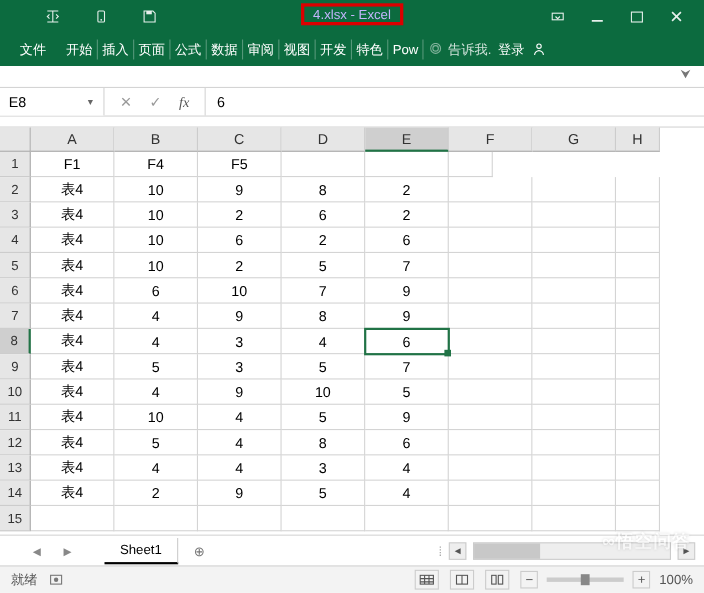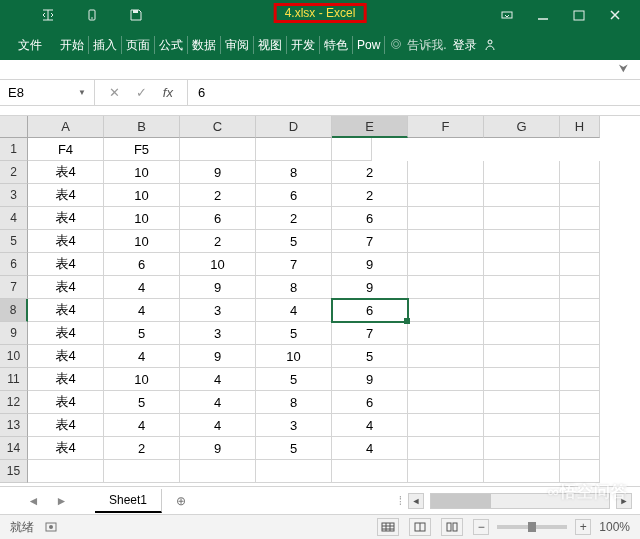--- a/index.html
+++ b/index.html
@@ -1,18 +1,18 @@
 <!DOCTYPE html>
 <html><head>
   <meta charset="utf-8">
   <style>
     * { margin: 0; padding: 0; box-sizing: border-box; font-family: "Microsoft YaHei", "Segoe UI", sans-serif; }
     body { width: 640px; height: 539px; overflow: hidden; background: #fff; }
     
-    .titlebar { height: 30px; background: #0c6b3f; display: flex; align-items: center; color: #fde047; font-size: 12px; position: relative; }
+    .titlebar { height: 30px; background: #0c6b3f; display: flex; align-items: center; color: #c4b5fd; font-size: 12px; position: relative; }
     .titlebar .qat { display: flex; align-items: center; gap: 28px; padding-left: 40px; }
     .titlebar .qat-icon { width: 16px; height: 16px; display: flex; align-items: center; justify-content: center; opacity: 0.9; }
     .titlebar .title { position: absolute; left: 50%; transform: translateX(-50%); top: 3px; padding: 0 8px; border: 3px solid #d00; background: #0c6b3f; }
     .titlebar .win-controls { position: absolute; right: 0; display: flex; gap: 22px; padding-right: 18px; }
     .titlebar .win-icon { width: 14px; height: 14px; display: flex; align-items: center; justify-content: center; opacity: 0.9; }
     
     .ribbon-tabs { height: 30px; background: #0c6b3f; display: flex; align-items: center; padding-left: 14px; color: #fff; font-size: 12px; }
     .ribbon-tabs .tab { padding: 0 4px; border-right: 1px solid rgba(255,255,255,0.3); height: 18px; display: flex; align-items: center; cursor: pointer; }
     .ribbon-tabs .tab:first-child { border-right: none; padding-right: 14px; }
     .ribbon-tabs .tell-me { margin-left: 6px; opacity: 0.8; display: flex; align-items: center; gap: 4px; }
@@ -20,21 +20,21 @@
     .ribbon-tabs .share-icon { margin-left: 6px; width: 16px; }
     
     .collapse-bar { height: 20px; background: #fff; border-bottom: 1px solid #d4d4d4; position: relative; }
     .collapse-bar .arrow { position: absolute; right: 12px; top: 2px; font-size: 11px; color: #777; }
     
     .formula-bar { height: 26px; display: flex; align-items: center; border-bottom: 1px solid #d4d4d4; font-size: 13px; }
     .name-box { width: 95px; padding: 0 8px; border-right: 1px solid #d4d4d4; height: 100%; display: flex; align-items: center; justify-content: space-between; background: #fff; }
     .name-box .dd { font-size: 8px; color: #666; }
     .fb-btns { display: flex; align-items: center; gap: 16px; padding: 0 14px; height: 100%; border-right: 1px solid #d4d4d4; color: #999; }
     .fb-btns span { cursor: pointer; }
-    .fb-btns .fx { font-style: italic; font-family: Liberation Sans, sans-serif; color: #555; }
+    .fb-btns .fx { font-style: italic; font-family: Liberation Serif, serif; color: #555; }
     .formula-input { flex: 1; padding: 0 10px; height: 100%; display: flex; align-items: center; }
     
     .spacer { height: 10px; border-bottom: 1px solid #d4d4d4; }
     .corner { width: 28px; height: 22px; background: #e6e6e6; border-right: 1px solid #aaa; border-bottom: 1px solid #aaa; }
     .col-headers { display: flex; flex: 1; }
     .col-h { height: 22px; background: #e6e6e6; border-right: 1px solid #ccc; border-bottom: 1px solid #aaa; display: flex; align-items: center; justify-content: center; font-size: 13px; color: #333; }
     .col-h.sel { background: #cfcfcf; border-bottom: 2px solid #217346; }
     
     .rows-container { height: 348px; overflow: hidden; }
     .grid-row { display: flex; height: 23px; }
@@ -175,20 +175,21 @@
         <div class="col-h" style="width: 76px;">D</div>
         <div class="col-h sel" style="width: 76px;">E</div>
         <div class="col-h" style="width: 76px;">F</div>
         <div class="col-h" style="width: 76px;">G</div>
         <div class="col-h" style="width: 40px;">H</div>
       </div>
   </div>
   <div class="rows-container" id="rows-container">
       <div class="grid-row">
         <div class="row-h">1</div>
+        <div class="cell" style="width: 76px;">F1</div>
         <div class="cell" style="width: 76px;">F4</div>
         <div class="cell" style="width: 76px;">F5</div>
         <div class="cell" style="width: 76px;"></div>
         <div class="cell" style="width: 76px;"></div>
         <div class="cell" style="width: 40px;"></div>
       </div>
       <div class="grid-row">
         <div class="row-h">2</div>
         <div class="cell" style="width: 76px;">表4</div>
         <div class="cell" style="width: 76px;">10</div>

